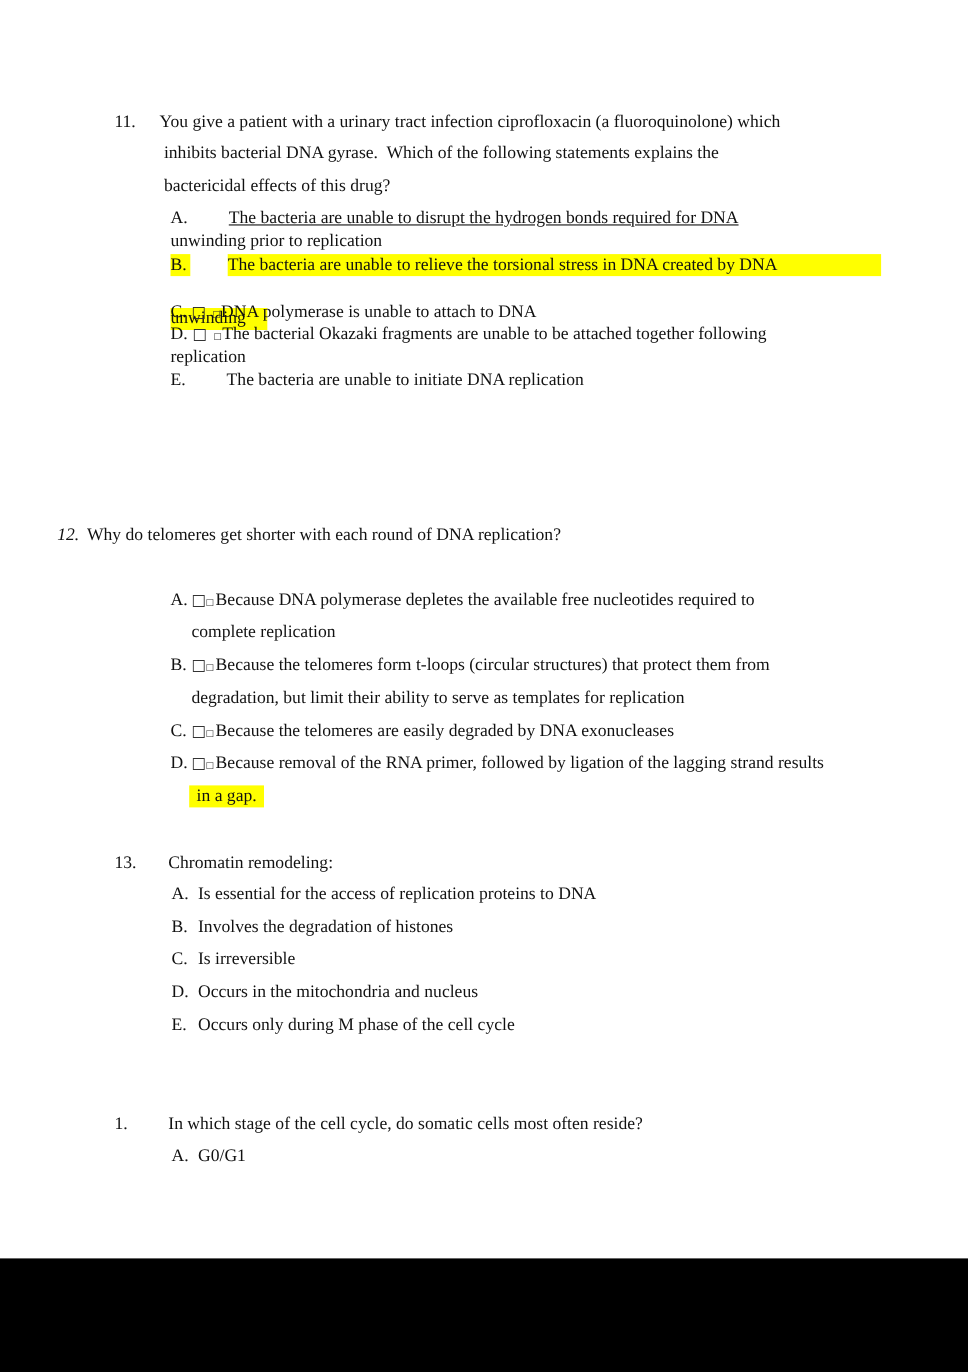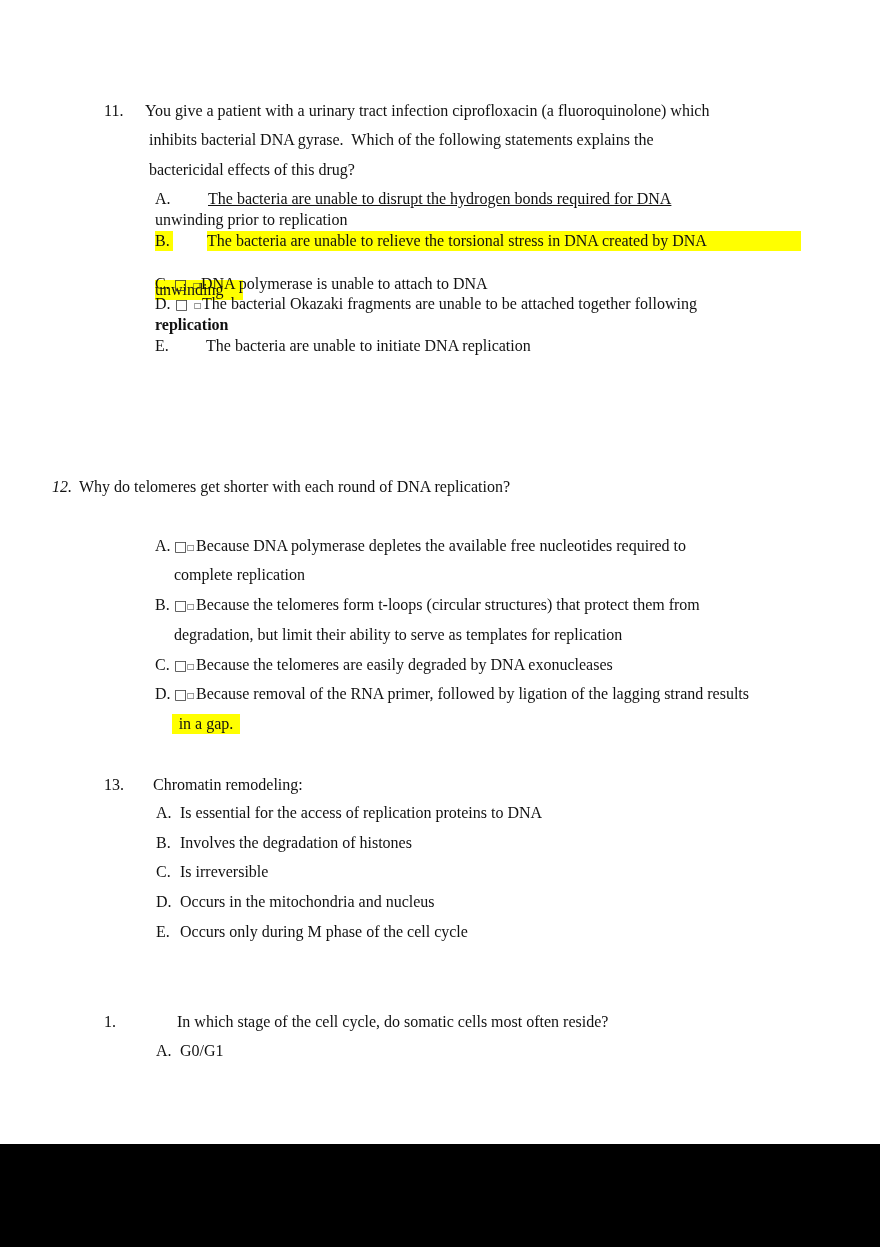--- a/index.html
+++ b/index.html
@@ -62,21 +62,21 @@
       <span class="line box-lg" style="left:174px; top:274px;">□</span>
       <span class="line box-sm" style="left:193px; top:276px;">□</span>
       <span class="line" style="left:201px; top:274px;">DNA polymerase is unable to attach to DNA</span>
     </div>
 
     <div>
       <span class="line" style="left:155px; top:294px;">D.</span>
       <span class="line box-lg" style="left:175px; top:294px;">□</span>
       <span class="line box-sm" style="left:194px; top:296px;">□</span>
       <span class="line" style="left:202px; top:294px;">The bacterial Okazaki fragments are unable to be attached together following</span>
-      <span class="line" style="left:155px; top:315px;font-weight:bold;">replication</span>
+      <span class="line" style="left:155px; top:315px;">replication</span>
     </div>
 
     <div>
       <span class="line" style="left:155px; top:336px;">E.</span>
       <span class="line" style="left:206px; top:336px;">The bacteria are unable to initiate DNA replication</span>
     </div>
   </div>
 
   <div>
     <span class="line" style="left:52px; top:477px;font-style:italic;">12.</span>
@@ -137,21 +137,21 @@
       <span class="line" style="left:180px; top:892px;">Occurs in the mitochondria and nucleus</span>
     </div>
     <div>
       <span class="line" style="left:156px; top:922px;">E.</span>
       <span class="line" style="left:180px; top:922px;">Occurs only during M phase of the cell cycle</span>
     </div>
   </div>
 
   <div>
     <span class="line" style="left:104px; top:1012px;">1.</span>
-    <span class="line" style="left:153px; top:1012px;margin-left:24px;">In which stage of the cell cycle, do somatic cells most often reside?</span>
+    <span class="line" style="left:153px; top:1012px;">In which stage of the cell cycle, do somatic cells most often reside?</span>
 
     <div>
       <span class="line hl" style="left:155px; top:1041px; width:77px;"></span>
       <span class="line" style="left:156px; top:1041px;">A.</span>
       <span class="line" style="left:180px; top:1041px;">G0/G1</span>
     </div>
   </div>
 
 </div>
 

